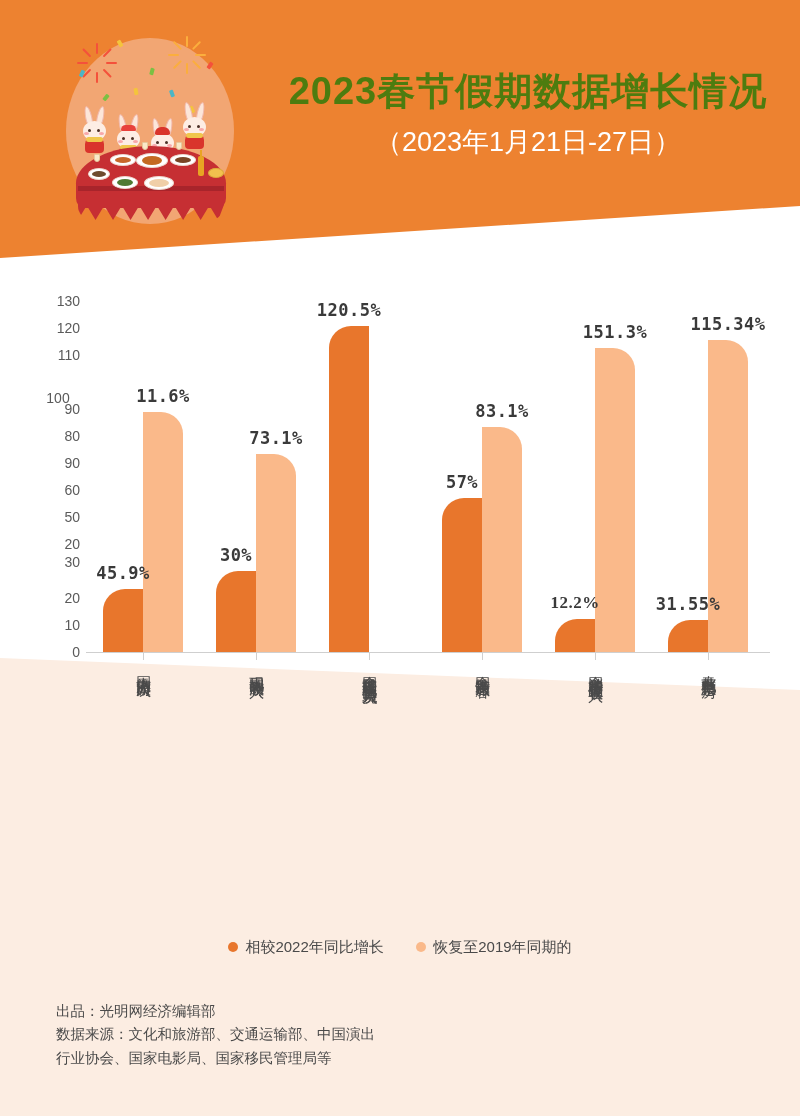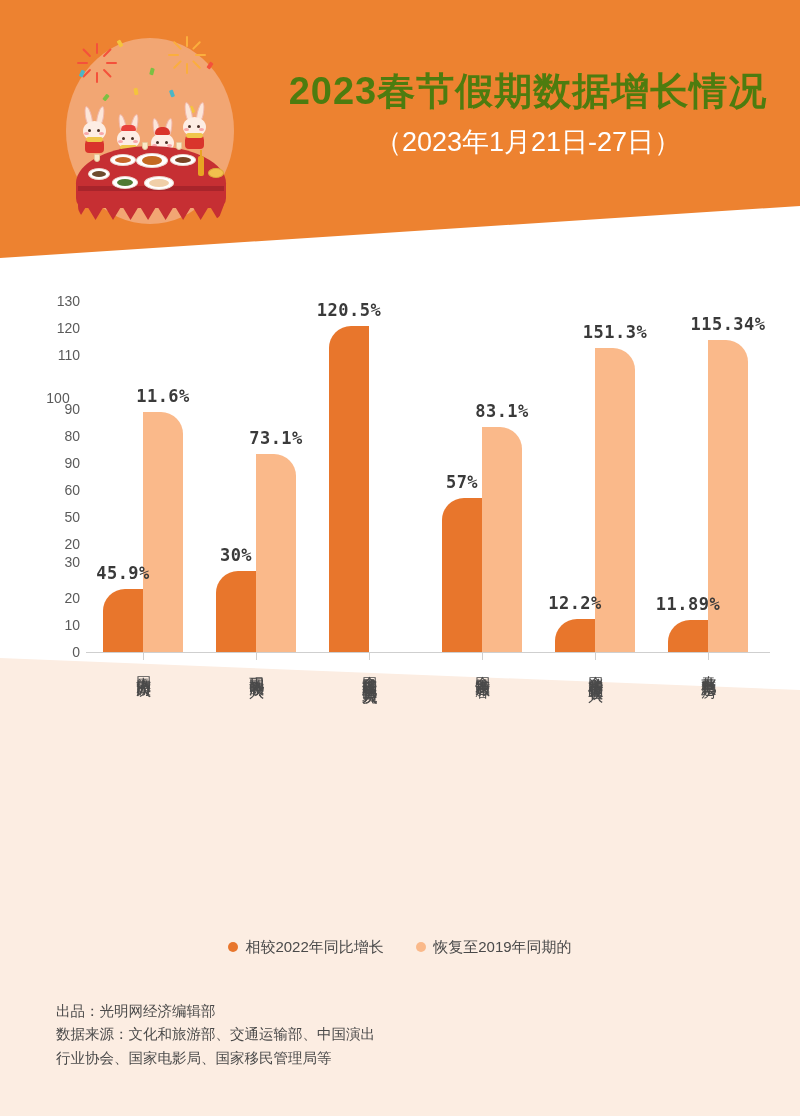--- a/index.html
+++ b/index.html
@@ -273,23 +273,23 @@
         <div class="bar light" style="left: 708px; width: 40px; height: 312px; background: rgb(250, 185, 138); border-radius: 0px 22px 0px 0px;"></div>
       </div>
     <div id="dlabels-layer">
         <div class="dlabel" style="width: 110px; left: 68px; top: 563px;">45.9%</div>
         <div class="dlabel" style="width: 110px; left: 108px; top: 386px;">11.6%</div>
         <div class="dlabel" style="width: 110px; left: 181px; top: 545px;">30%</div>
         <div class="dlabel" style="width: 110px; left: 221px; top: 428px;">73.1%</div>
         <div class="dlabel" style="width: 110px; left: 294px; top: 300px;">120.5%</div>
         <div class="dlabel" style="width: 110px; left: 407px; top: 472px;">57%</div>
         <div class="dlabel" style="width: 110px; left: 447px; top: 401px;">83.1%</div>
-        <div class="dlabel" style="width: 110px; left: 520px; top: 593px;">12.2%</div>
+        <div class="dlabel" style="width: 110px; left: 520px; top: 593px; font-family: Liberation Serif, serif;">12.2%</div>
         <div class="dlabel" style="width: 110px; left: 560px; top: 322px;">151.3%</div>
-        <div class="dlabel" style="width: 110px; left: 633px; top: 594px;">11.89%</div>
+        <div class="dlabel" style="width: 110px; left: 633px; top: 594px;">31.55%</div>
         <div class="dlabel" style="width: 110px; left: 673px; top: 314px;">115.34%</div>
       </div>
     <div id="ticks-layer">
         <div class="tick" style="left: 143px;"></div>
         <div class="tick" style="left: 256px;"></div>
         <div class="tick" style="left: 369px;"></div>
         <div class="tick" style="left: 482px;"></div>
         <div class="tick" style="left: 595px;"></div>
         <div class="tick" style="left: 708px;"></div>
       </div>

